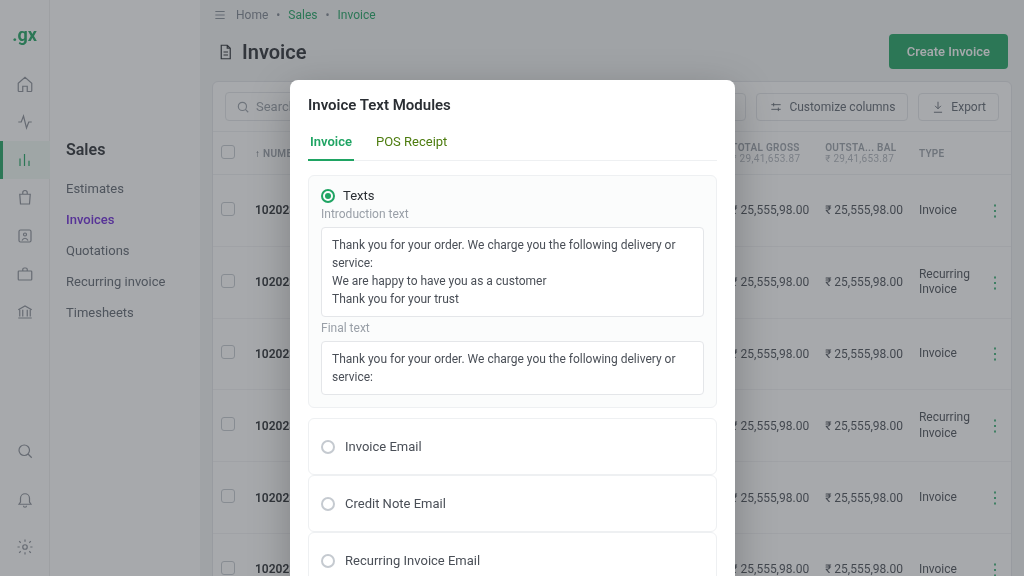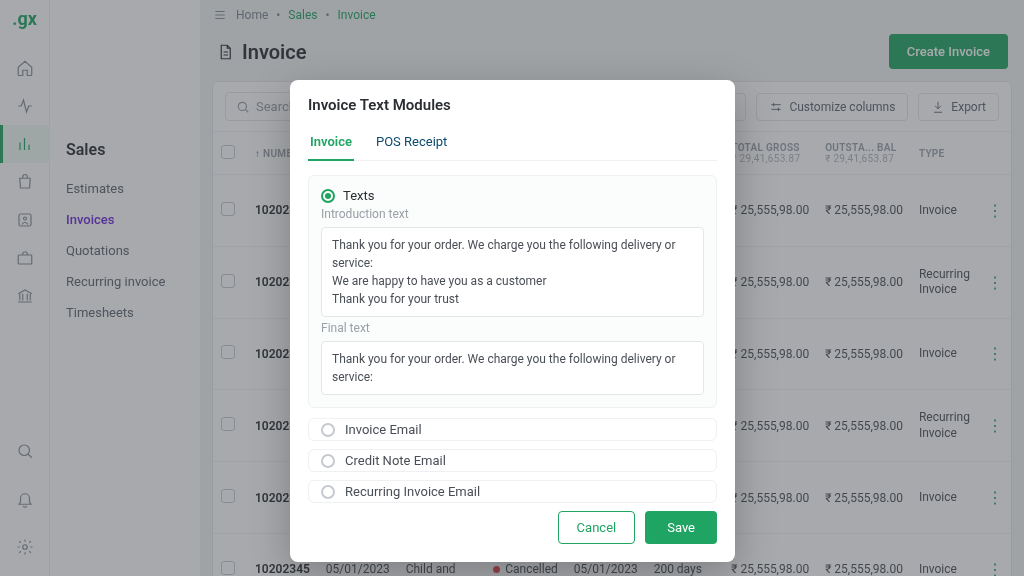--- a/index.html
+++ b/index.html
@@ -1,19 +1,19 @@
 <!DOCTYPE html>
 <html><head>
 <meta charset="utf-8">
 <style>
 * { margin: 0; padding: 0; box-sizing: border-box; font-family: -apple-system, BlinkMacSystemFont, "Segoe UI", Roboto, sans-serif; }
 body { width: 1024px; height: 576px; overflow: hidden; background: #f5f5f5; position: relative; }
 
 
-.icon-rail { position: absolute; left: 0; top: 0; width: 50px; height: 576px; background: #fff; border-right: 1px solid #eee; display: flex; flex-direction: column; align-items: center; padding-top: 8px; }
+.icon-rail { position: absolute; left: 0; top: 0; width: 50px; height: 576px; background: #fff; border-right: 1px solid #eee; display: flex; flex-direction: column; align-items: center; padding-top: 24px; }
 .icon-rail .logo { color: #1fa463; font-weight: bold; font-size: 18px; margin-bottom: 20px; }
 .icon-rail .ri { width: 50px; height: 38px; display: flex; align-items: center; justify-content: center; color: #8a8f98; cursor: pointer; }
 .icon-rail .ri.active { border-left: 3px solid #1fa463; color: #1fa463; background: #f0f9f4; }
 .icon-rail svg { width: 18px; height: 18px; stroke: currentColor; fill: none; stroke-width: 1.6; }
 .icon-rail .bottom { margin-top: auto; margin-bottom: 10px; display: flex; flex-direction: column; gap: 10px; }
 
 
 .collapse { position: absolute; left: 145px; top: 8px; color: #8a8f98; font-size: 14px; }
 
 
@@ -47,30 +47,30 @@
 .cbx { width: 14px; height: 14px; border: 1.5px solid #c5cad0; border-radius: 3px; display: inline-block; }
 .dot { width: 7px; height: 7px; border-radius: 50%; display: inline-block; margin-right: 5px; background: #b0b5bc; }
 .dot.red { background: #e5484d; }
 .kebab { color: #1fa463; font-size: 16px; cursor: pointer; text-align: center; }
 
 
 .backdrop { position: absolute; inset: 0; background: rgba(60,64,70,0.45); }
 .modal { position: absolute; left: 290px; top: 80px; width: 445px; background: #fff; border-radius: 8px; box-shadow: 0 12px 40px rgba(0,0,0,0.25); padding: 16px 18px 18px; }
 .modal h2 { font-size: 15px; font-weight: 600; color: #2a2e33; margin-bottom: 14px; }
 .tabs { display: flex; gap: 20px; border-bottom: 1px solid #eef0f2; margin-bottom: 14px; }
-.tab { padding: 6px 2px 10px; font-size: 13px; color: #0c4a6e; cursor: pointer; }
+.tab { padding: 6px 2px 10px; font-size: 13px; color: #4d7c0f; cursor: pointer; }
 .tab.active { color: #1fa463; font-weight: 600; border-bottom: 2px solid #1fa463; margin-bottom: -1px; }
 .panel { border: 1px solid #eef0f2; border-radius: 6px; padding: 12px; background: #fbfcfc; margin-bottom: 10px; }
 .radio-row { display: flex; align-items: center; gap: 8px; font-size: 13px; color: #2a2e33; }
 .radio { width: 14px; height: 14px; border-radius: 50%; border: 2px solid #1fa463; display: inline-flex; align-items: center; justify-content: center; }
 .radio .inner { width: 6px; height: 6px; border-radius: 50%; background: #1fa463; }
 .radio.empty { border-color: #c5cad0; }
 .lbl { font-size: 12px; color: #9aa0a8; margin: 4px 0 6px; }
 .tbox { border: 1px solid #e4e6e9; border-radius: 4px; padding: 8px 10px; font-size: 12px; color: #4a4f57; line-height: 1.5; background: #fff; }
-.opt { border: 1px solid #eef0f2; border-radius: 6px; padding: 3px 12px; display: flex; align-items: center; gap: 10px; font-size: 13px; color: #4a4f57; margin-bottom: 8px; cursor: pointer; }
+.opt { border: 1px solid #eef0f2; border-radius: 6px; padding: 20px 12px; display: flex; align-items: center; gap: 10px; font-size: 13px; color: #4a4f57; cursor: pointer; }
 .modal-actions { display: flex; justify-content: flex-end; gap: 10px; margin-top: 8px; }
 .btn-outline { background: #fff; border: 1px solid #1fa463; color: #1fa463; padding: 8px 18px; border-radius: 4px; font-size: 13px; cursor: pointer; }
 .btn-solid { background: #1fa463; border: none; color: #fff; padding: 8px 22px; border-radius: 4px; font-size: 13px; cursor: pointer; }
 </style>
 </head>
 <body>
 
 <div class="icon-rail">
   <div class="logo">.gx</div>
   <div class="ri">

